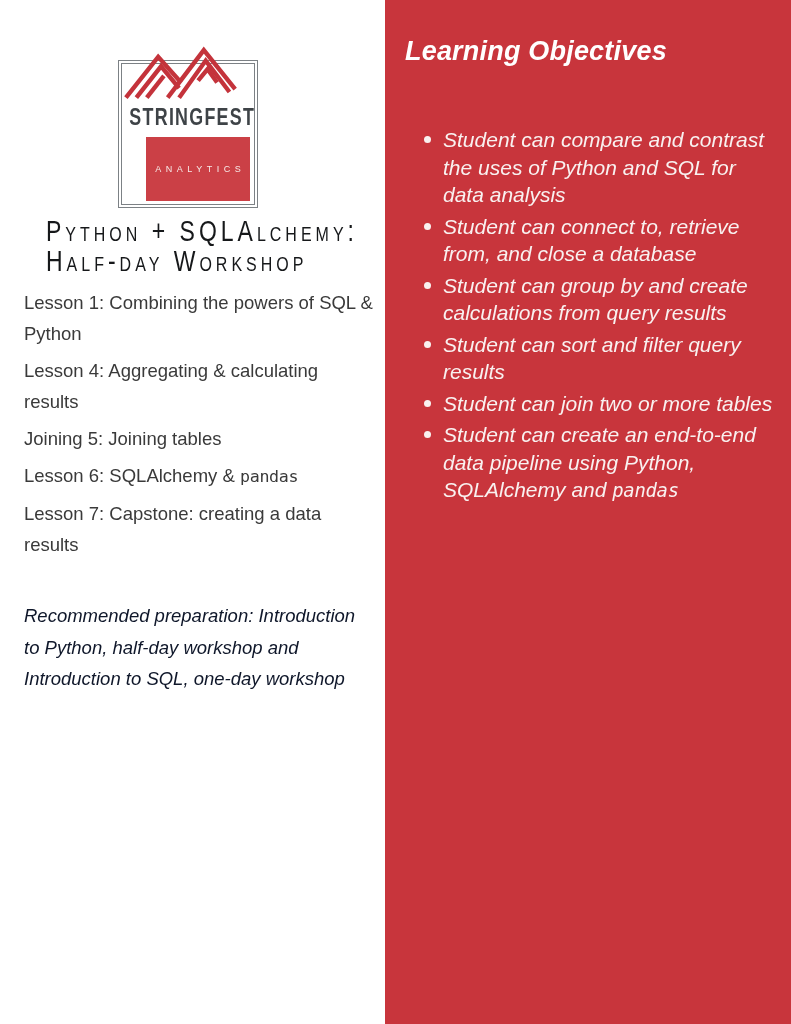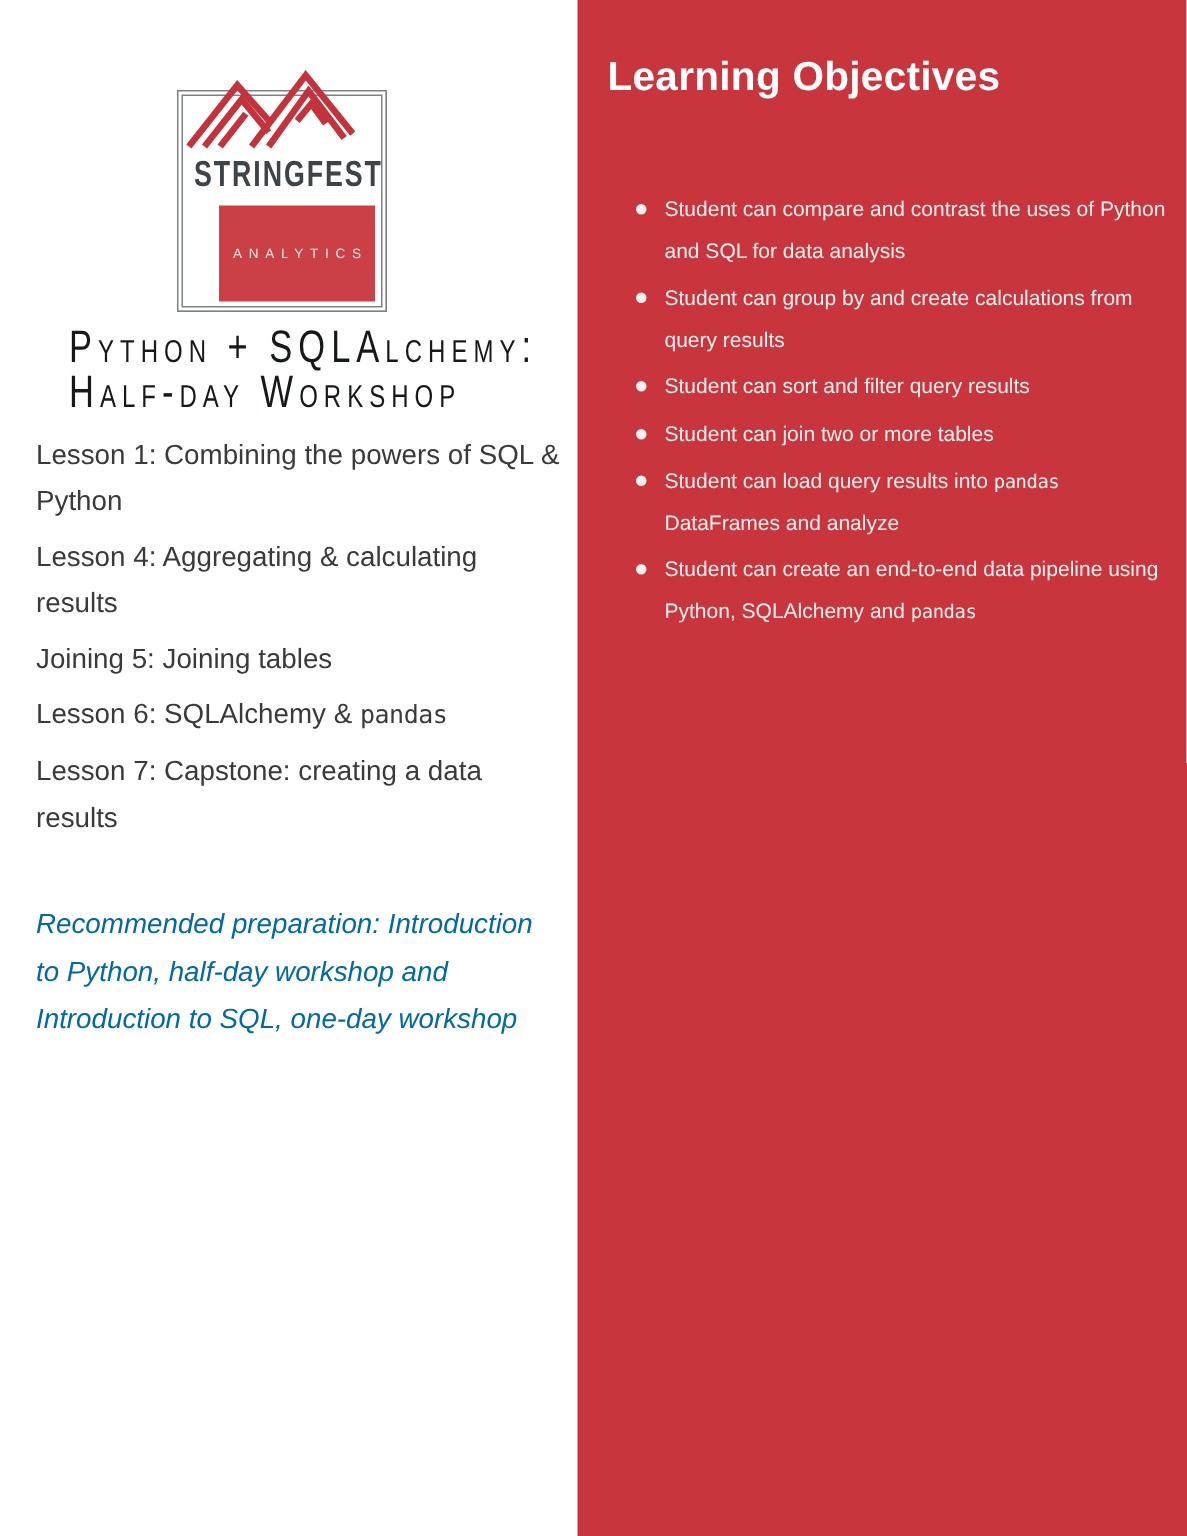--- a/index.html
+++ b/index.html
@@ -75,51 +75,52 @@
     position:absolute;left:24px;top:287px;
     width:350px;
     color:var(--text-dark);
     font-size:18.5px;
     line-height:31px;
   }
   .lessons p{margin:0 0 6px 0;}
   .prep{
     margin-top:40px !important;
     font-style:italic;
-    color:#0369a1;
+    color:#0f172a;
     line-height:31.5px;
   }
   .code{
     font-family:"DejaVu Sans Mono",monospace;
     font-size:0.9em;
     letter-spacing:-0.3px;
   }
 
   
   .right-col{
     position:absolute;left:385px;top:0;
     width:406px;height:1024px;
     background:var(--accent-red);
+    font-style:italic;
   }
   .right-col h1{
     margin:36px 0 0 20px;
     font-size:27px;
     font-weight:700;
     color:#ffffff;
     letter-spacing:0.2px;
   }
   .objectives{
     list-style:none;
     margin:59px 0 0 0;
     padding:0 12px 0 58px;
   }
   .objectives li{
     position:relative;
     color:var(--bullet-white);
-    font-size:14px;
+    font-size:21px;
     line-height:27.5px;
     margin-bottom:4px;
   }
   .objectives li::before{
     content:"";
     position:absolute;left:-19px;top:10px;
     width:7px;height:7px;border-radius:50%;
     background:var(--bullet-white);
   }
 </style>
@@ -155,21 +156,21 @@
       <p><span>Joining 5: Joining tables</span></p>
       <p><span>Lesson 6: SQLAlchemy &amp; </span><span class="code">pandas</span></p>
       <p><span>Lesson 7: Capstone: creating a data results</span></p>
       <p class="prep">Recommended preparation: Introduction to Python, half-day workshop and Introduction to SQL, one-day workshop</p>
   </div>
 
   <div class="right-col">
     <h1>Learning Objectives</h1>
     <ul class="objectives">
         <li><span>Student can compare and contrast the uses of Python and SQL for data analysis</span></li>
+        <li><span>Student can connect to, retrieve from, and close a database</span></li>
         <li><span>Student can group by and create calculations from query results</span></li>
         <li><span>Student can sort and filter query results</span></li>
         <li><span>Student can join two or more tables</span></li>
-        <li><span>Student can load query results into </span><span class="code">pandas</span><span> DataFrames and analyze</span></li>
         <li><span>Student can create an end-to-end data pipeline using Python, SQLAlchemy and </span><span class="code">pandas</span></li>
       </ul>
   </div>
 
 </div>
 
 </body></html>

